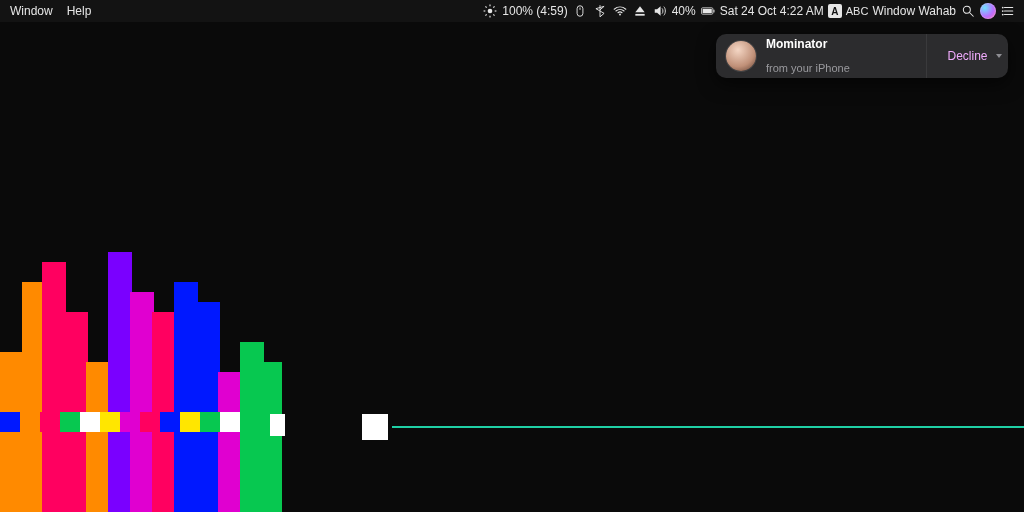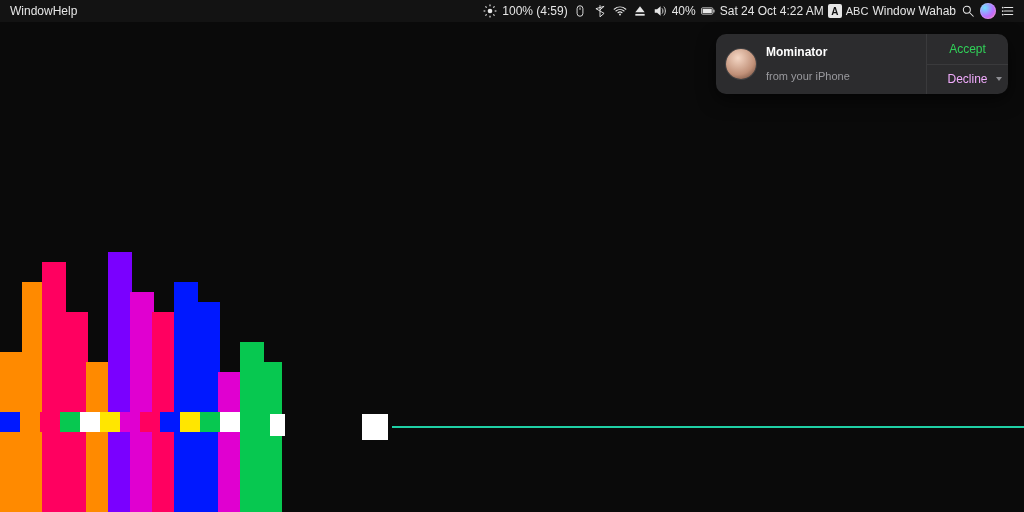--- a/index.html
+++ b/index.html
@@ -22,20 +22,21 @@
     align-items: center;
     background: rgba(20,20,20,0.95);
     font-size: 12px;
     padding: 0 6px;
     gap: 2px;
     user-select: none;
   }
   .menubar .left {
     display: flex;
     align-items: center;
+    gap: 14px;
     padding-left: 4px;
   }
   .menubar .spacer { flex: 1; }
   .menubar .right {
     display: flex;
     align-items: center;
     gap: 4px;
     padding-right: 2px;
   }
   .menubar .menu-item { cursor: default; }
@@ -69,21 +70,21 @@
     background: radial-gradient(circle at 30% 30%, #6fe3ff, #b96fff 55%, #ff6fae 100%);
     box-shadow: 0 0 0 1px rgba(255,255,255,0.2) inset;
   }
 
   
   .notification {
     position: absolute;
     top: 34px;
     right: 16px;
     width: 292px;
-    height: 60px;
+    height: 44px;
     background: #2c2c2e;
     border-radius: 10px;
     display: flex;
     overflow: hidden;
     box-shadow: 0 6px 18px rgba(0,0,0,0.6);
     font-size: 12px;
   }
   .notification .main {
     flex: 1;
     display: flex;
@@ -287,21 +288,20 @@
 
 <div class="notification">
   <div class="main">
     <div class="avatar"></div>
     <div class="txt">
       <div class="title">Mominator</div>
       <div class="sub">from your iPhone</div>
     </div>
   </div>
   <div class="actions">
-    <div class="btn accept">Accept</div>
     <div class="btn decline">
       <span>Decline</span>
       <span class="chev"></span>
     </div>
   </div>
 </div>
 
 <div class="stage">
 
   <div class="bars">

